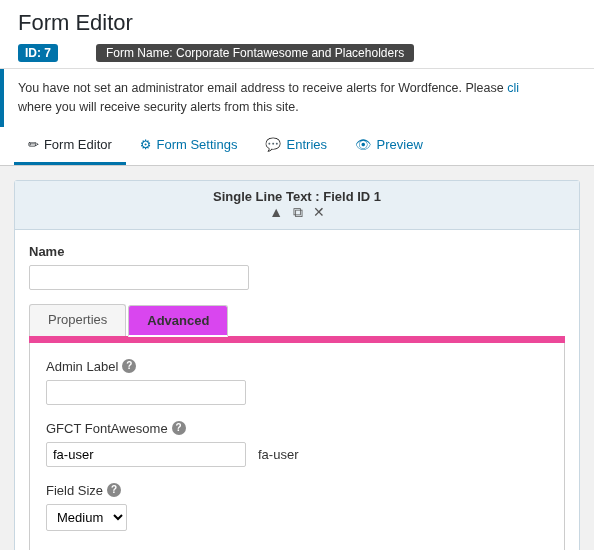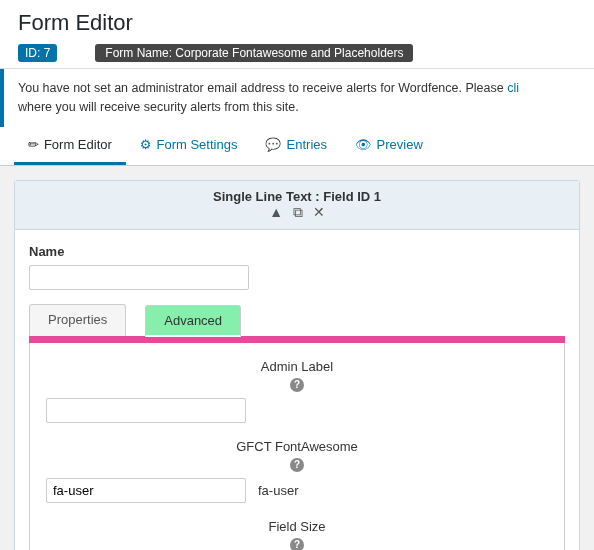--- a/index.html
+++ b/index.html
@@ -28,21 +28,21 @@
       display: flex;
       gap: 6px;
       align-items: center;
     }
     .badge-id {
       background: #0073aa;
       color: #fff;
       padding: 2px 7px;
       border-radius: 3px;
       font-size: 12px;
-      font-weight: normal;
+      font-weight: bold;
     }
     .badge-name {
       background: #464646;
       color: #fff;
       padding: 2px 10px;
       border-radius: 3px;
       font-size: 12px;
       margin-left: 32px;
     }
 
@@ -156,49 +156,47 @@
       font-size: 13px;
       cursor: pointer;
       border: 1px solid #ccc;
       border-bottom: none;
       background: #f5f5f5;
       color: #555;
       border-radius: 3px 3px 0 0;
       margin-right: 2px;
     }
     .inner-tab.active {
-      background: #86efac;
+      background: #d946ef;
       color: #333;
       border-color: #ccc;
       border-bottom: 2px solid #fff;
-      font-weight: normal;
+      font-weight: bold;
       position: relative;
       top: 1px;
-      margin-left: 17px;
     }
 
     
     .advanced-panel {
       border: 1px solid #ccc;
       border-top: none;
       padding: 16px;
       background: #fff;
     }
 
     .adv-field-group {
       margin-bottom: 16px;
     }
     .adv-field-label {
       font-size: 13px;
       color: #333;
       margin-bottom: 6px;
       display: flex;
       align-items: center;
       gap: 4px;
-      flex-direction: column;
     }
     .help-icon {
       display: inline-block;
       width: 14px;
       height: 14px;
       background: #888;
       color: #fff;
       border-radius: 50%;
       text-align: center;
       font-size: 10px;

